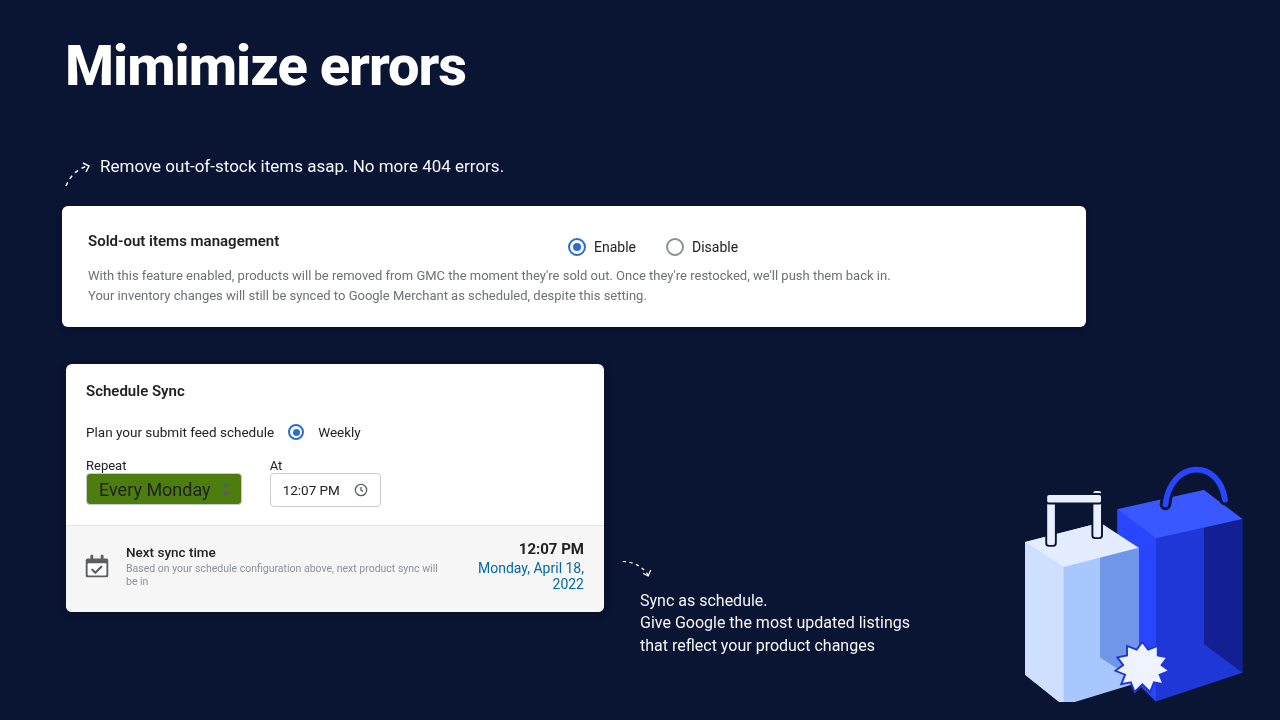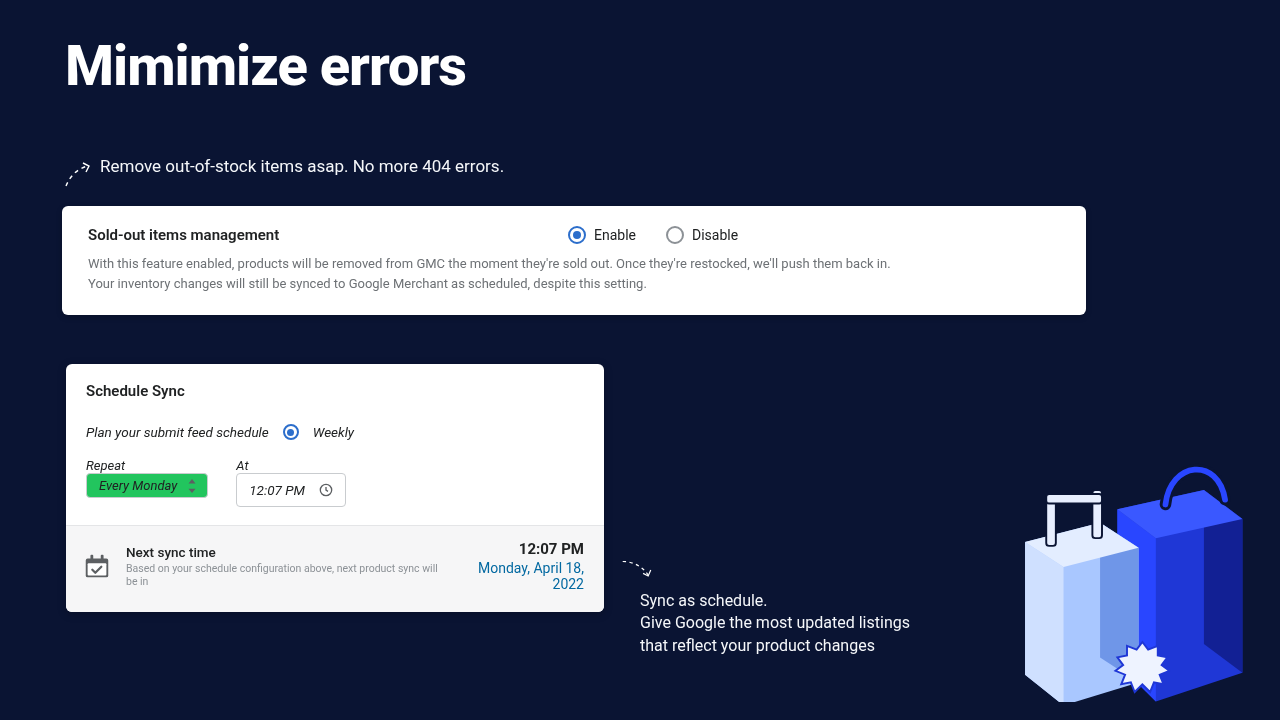--- a/index.html
+++ b/index.html
@@ -59,20 +59,21 @@
     font-size: 15px;
     font-weight: 600;
     color: #202223;
     flex: 0 0 auto;
     min-width: 480px;
   }
   .radio-group {
     display: flex;
     gap: 30px;
     align-items: flex-end;
+    margin-top: 12px;
   }
   .radio-item {
     display: flex;
     align-items: center;
     gap: 8px;
     cursor: pointer;
   }
   .radio {
     width: 18px;
     height: 18px;
@@ -117,21 +118,20 @@
     box-shadow: 0 2px 8px rgba(0,0,0,.25);
     color: #202223;
   }
   .card2-header {
     padding: 18px 20px 14px 20px;
     font-size: 15px;
     font-weight: 600;
   }
   .card2-body {
     padding: 10px 20px 18px 20px;
-    font-style: italic;
   }
   .plan-row {
     display: flex;
     align-items: center;
     gap: 14px;
     margin-bottom: 18px;
   }
   .plan-label {
     font-size: 13.5px;
     color: #202223;
@@ -156,27 +156,27 @@
   .field {
     display: flex;
     flex-direction: column;
     gap: 0;
   }
   .field-label {
     font-size: 13px;
     color: #202223;
   }
   .select {
-    height: 25px;
+    height: 32px;
     border: 1px solid #c9cccf;
     border-radius: 4px;
     padding: 0 30px 0 12px;
-    font-size: 13px;
-    color: #202223;
-    background: #22c55e;
+    font-size: 18px;
+    color: #202223;
+    background: #4d7c0f;
     position: relative;
     display: inline-flex;
     align-items: center;
     cursor: pointer;
   }
   .select .caret {
     position: absolute;
     right: 10px;
     top: 50%;
     transform: translateY(-50%);

